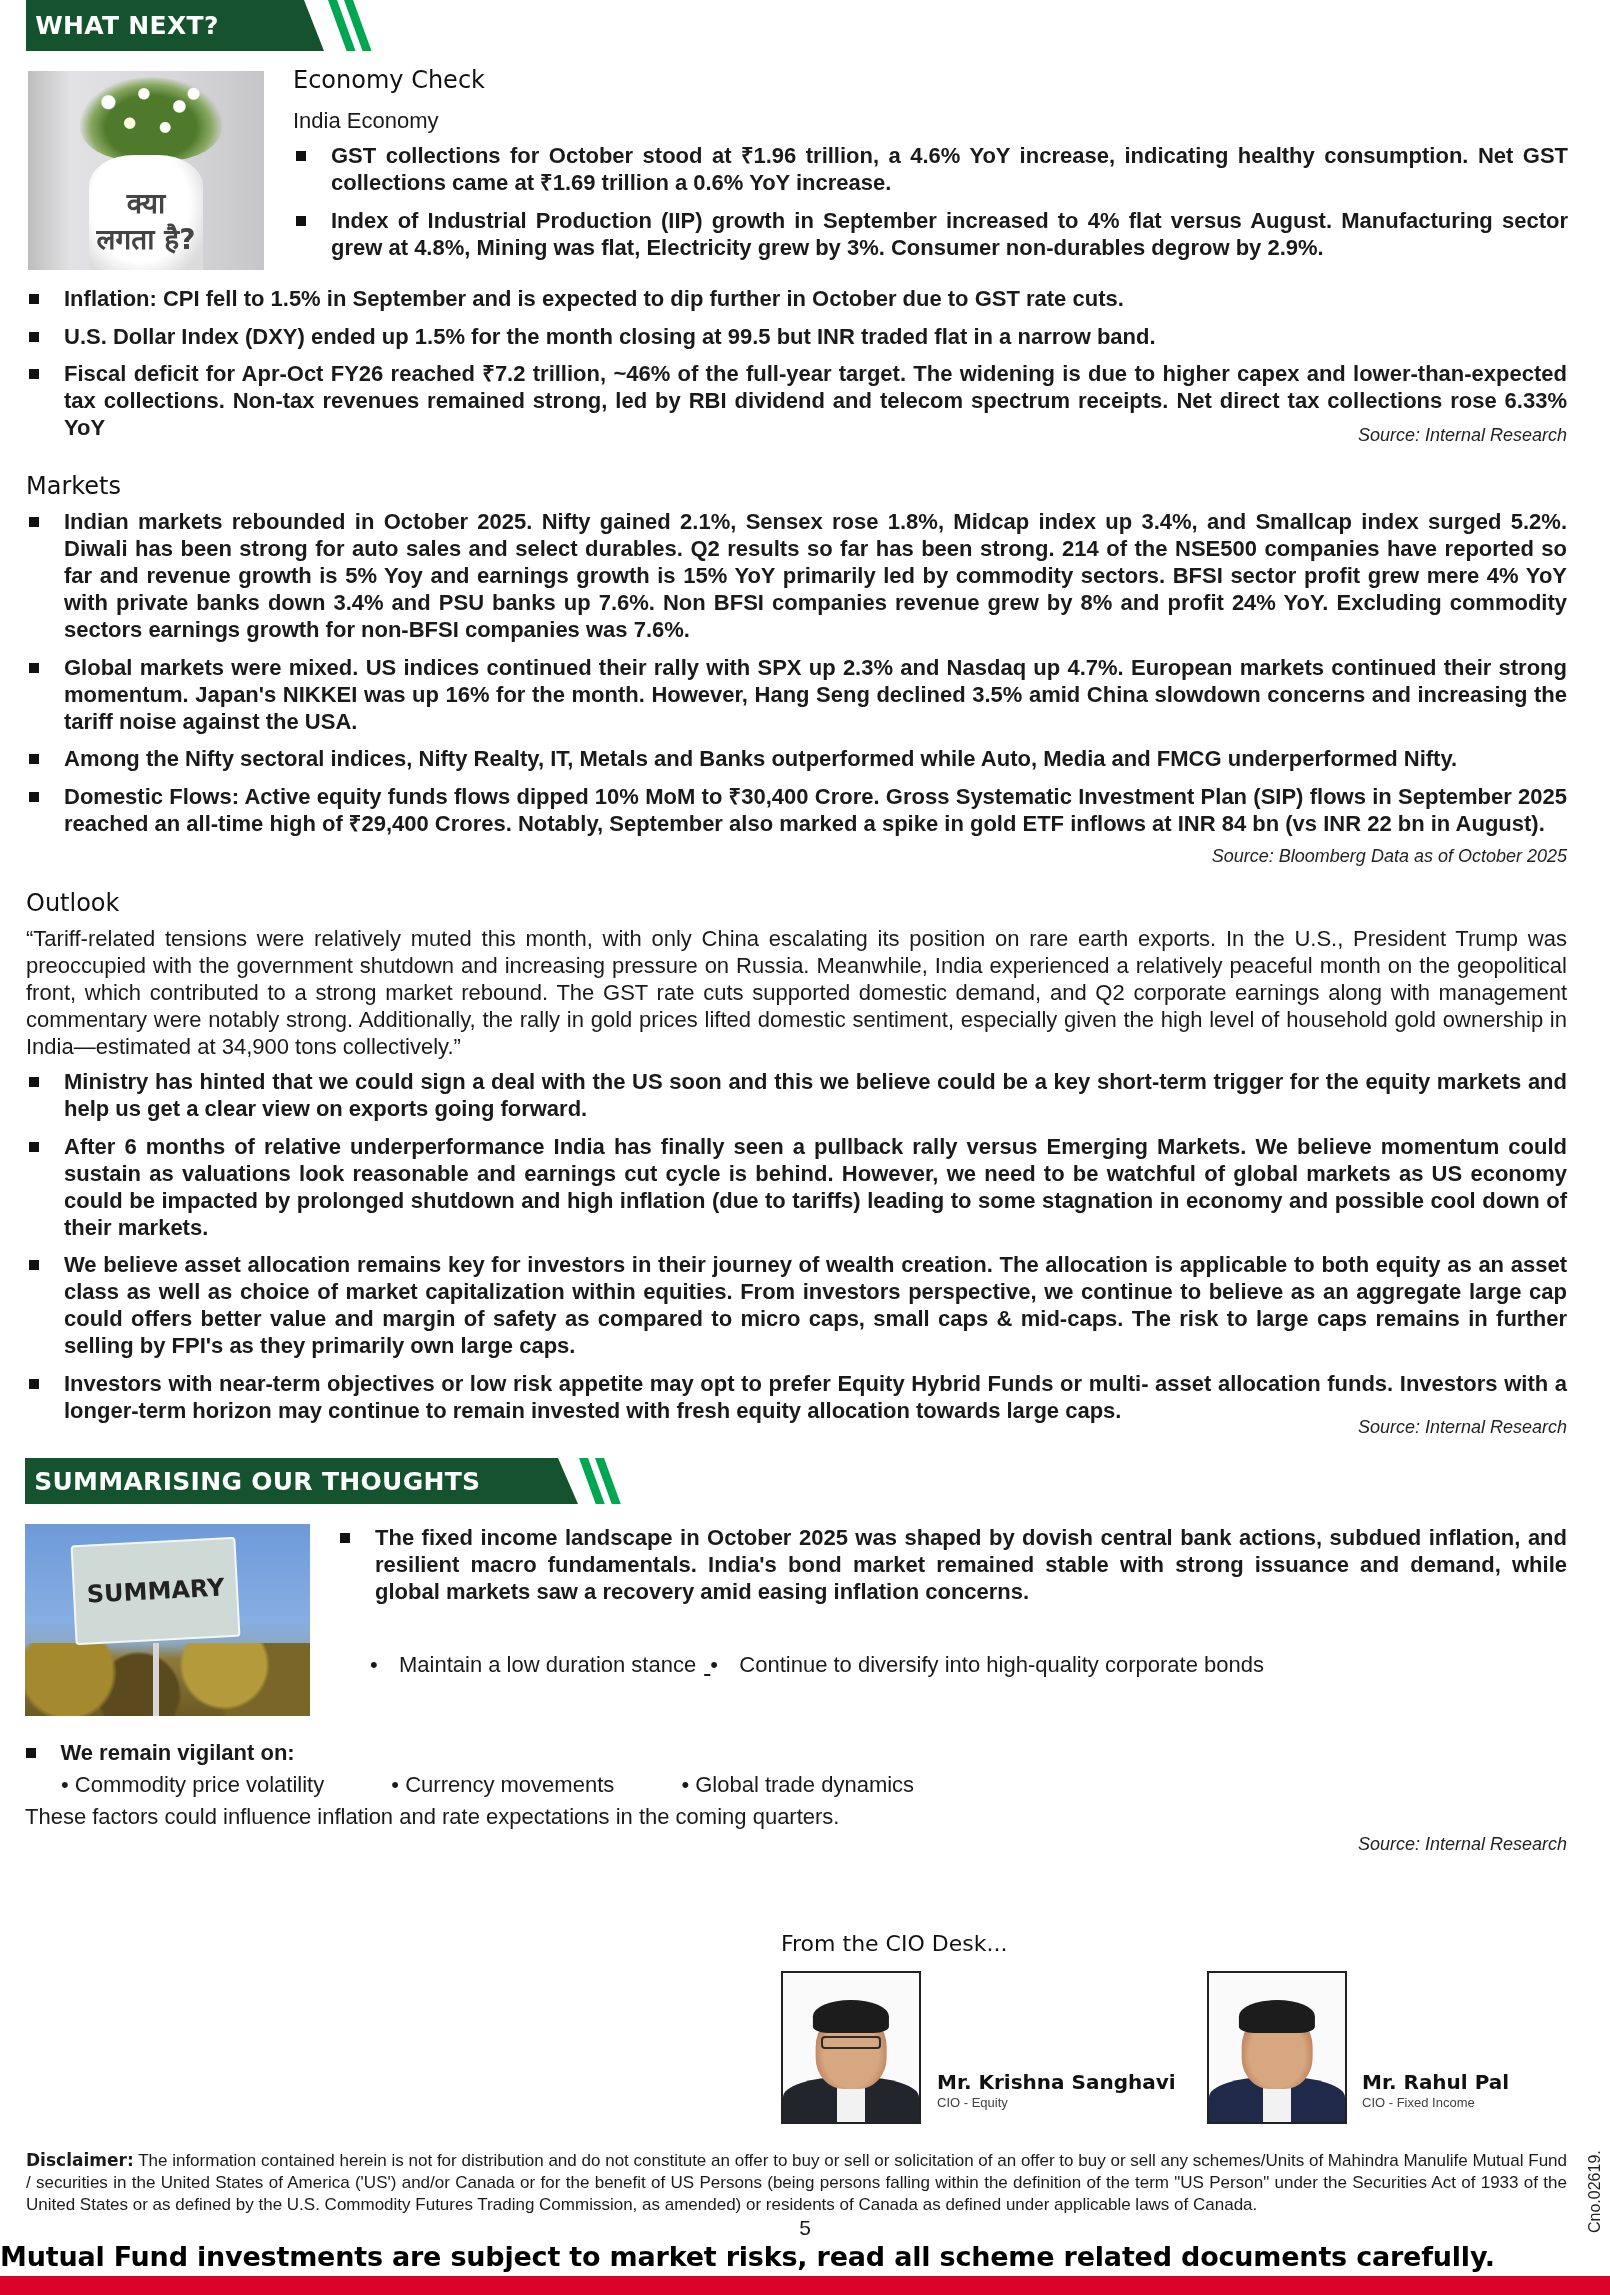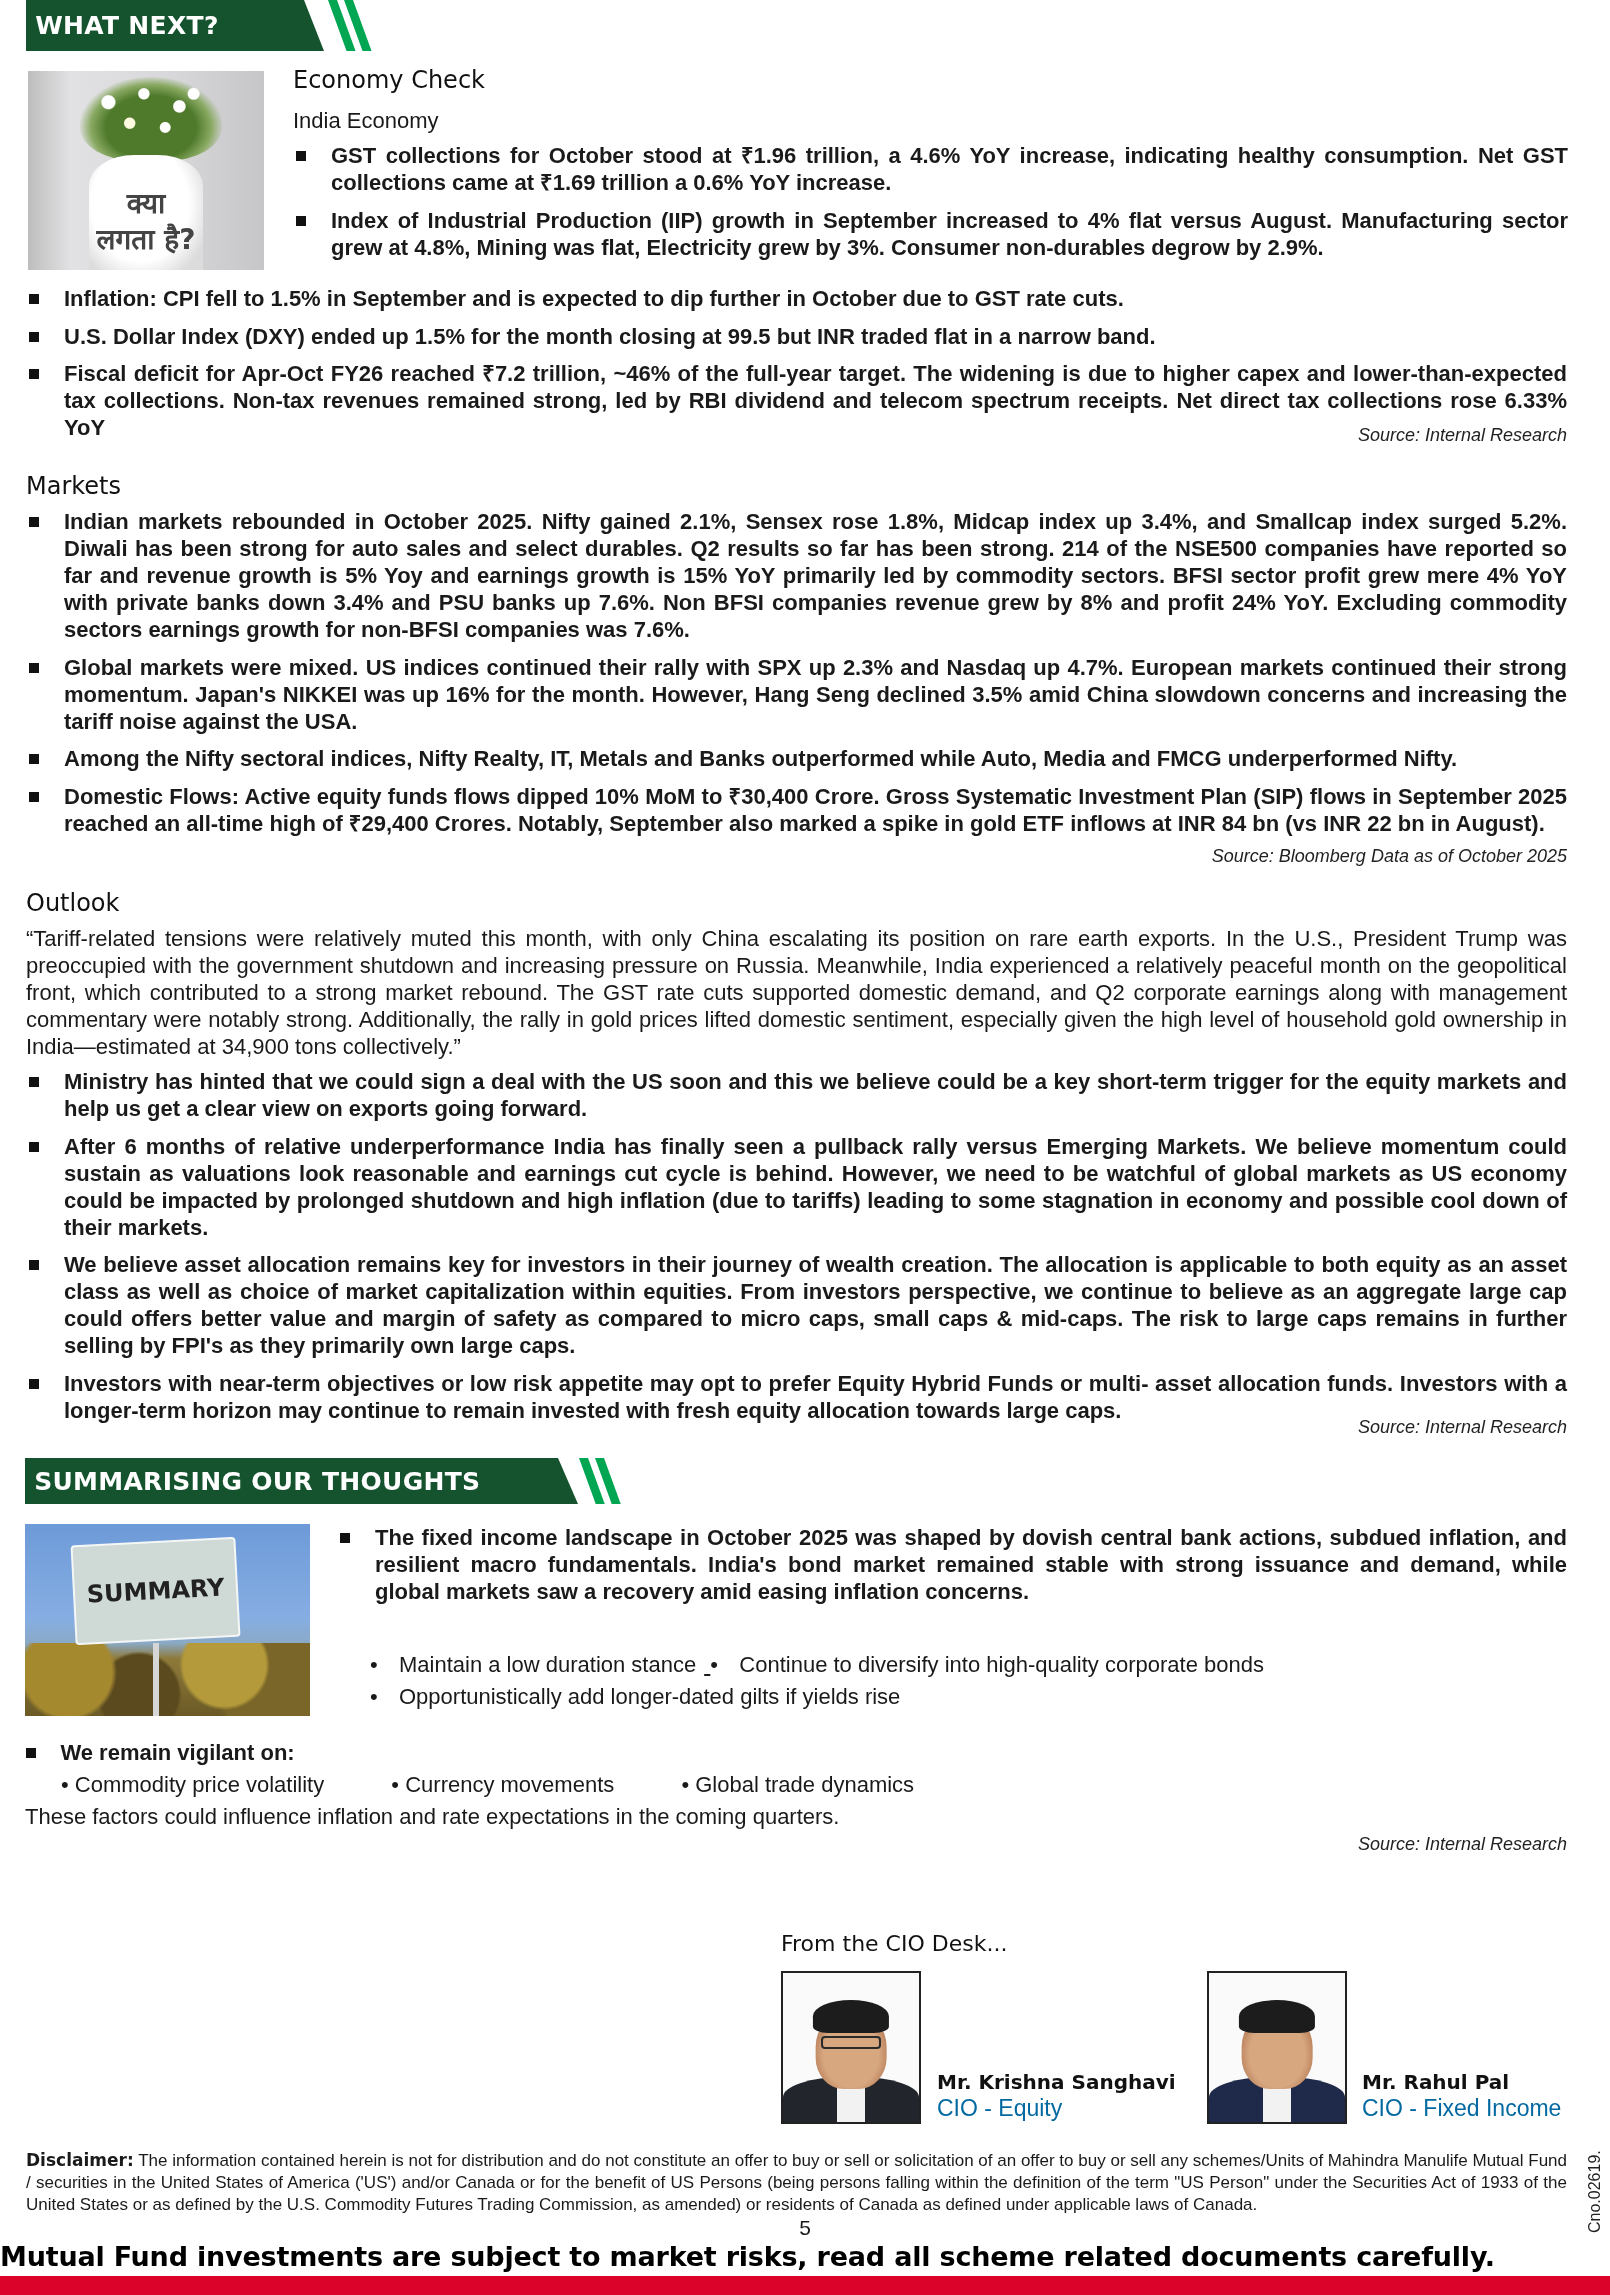--- a/index.html
+++ b/index.html
@@ -97,21 +97,21 @@
     border-radius: 45% 45% 0 0; background: #22252c;
   }
   .cio-photo .shirt {
     position: absolute; left: 40%; bottom: 0; width: 20%; height: 26%; background: #f2f2f2;
   }
   .cio-photo .glasses {
     position: absolute; left: 28%; top: 42%; width: 44%; height: 9%;
     border: 2.6px solid #2b2b2b; border-radius: 4px;
   }
   .cio-name { position: absolute; font-family: "DejaVu Sans", sans-serif; font-weight: bold; font-size: 20px; color: #111; }
-  .cio-role { position: absolute; font-size: 23px; color: #0369a1; }
+  .cio-role { position: absolute; font-size: 13px; color: #404040; }
 
   .disclaimer { position: absolute; left: 26px; top: 2149px; width: 1541px; font-size: 17px; line-height: 22px; text-align: justify; }
   .disclaimer b { font-family: "DejaVu Sans", sans-serif; }
   .page-no { position: absolute; left: 0; width: 100%; text-align: center; top: 2216px; font-size: 21px; }
   .risk-line {
     position: absolute; left: 0; width: 1594px; text-align: left; top: 2241px;
     font-family: "DejaVu Sans", sans-serif; font-weight: bold; font-size: 27px; color: #000; letter-spacing: -0.2px;
   }
   .cno {
     position: absolute; left: 1586px; top: 2233px; transform: rotate(-90deg); transform-origin: left top;
@@ -188,23 +188,20 @@
 </div>
 
 <ul class="sq text" style="left:337px; top:1524px; width:1230px;">
   <li>The fixed income landscape in October 2025 was shaped by dovish central bank actions, subdued inflation, and resilient macro fundamentals. India's bond market remained stable with strong issuance and demand, while global markets saw a recovery amid easing inflation concerns.</li>
 </ul>
 <div class="text" style="left:370px; top:1651px; width:1186px;">
   <ul class="dot-list">
     <li>Maintain a low duration stance</li>
     <li>Continue to diversify into high-quality corporate bonds</li>
   </ul>
-  <ul class="dot-list" style="margin-top:5.3px;">
-    <li>Opportunistically add longer-dated gilts if yields rise</li>
-  </ul>
 </div>
 
 <ul class="sq text" style="left:22.4px; top:1739px; width:922px;">
   <li style="padding-left:38px;">We remain vigilant on:</li>
 </ul>
 <div class="text" style="left:61px; top:1771px; width:1054px;">
   <span>• <span>Commodity price volatility</span></span>
   <span style="margin-left:61px;">• <span>Currency movements</span></span>
   <span style="margin-left:61px;">• <span>Global trade dynamics</span></span>
 </div>

